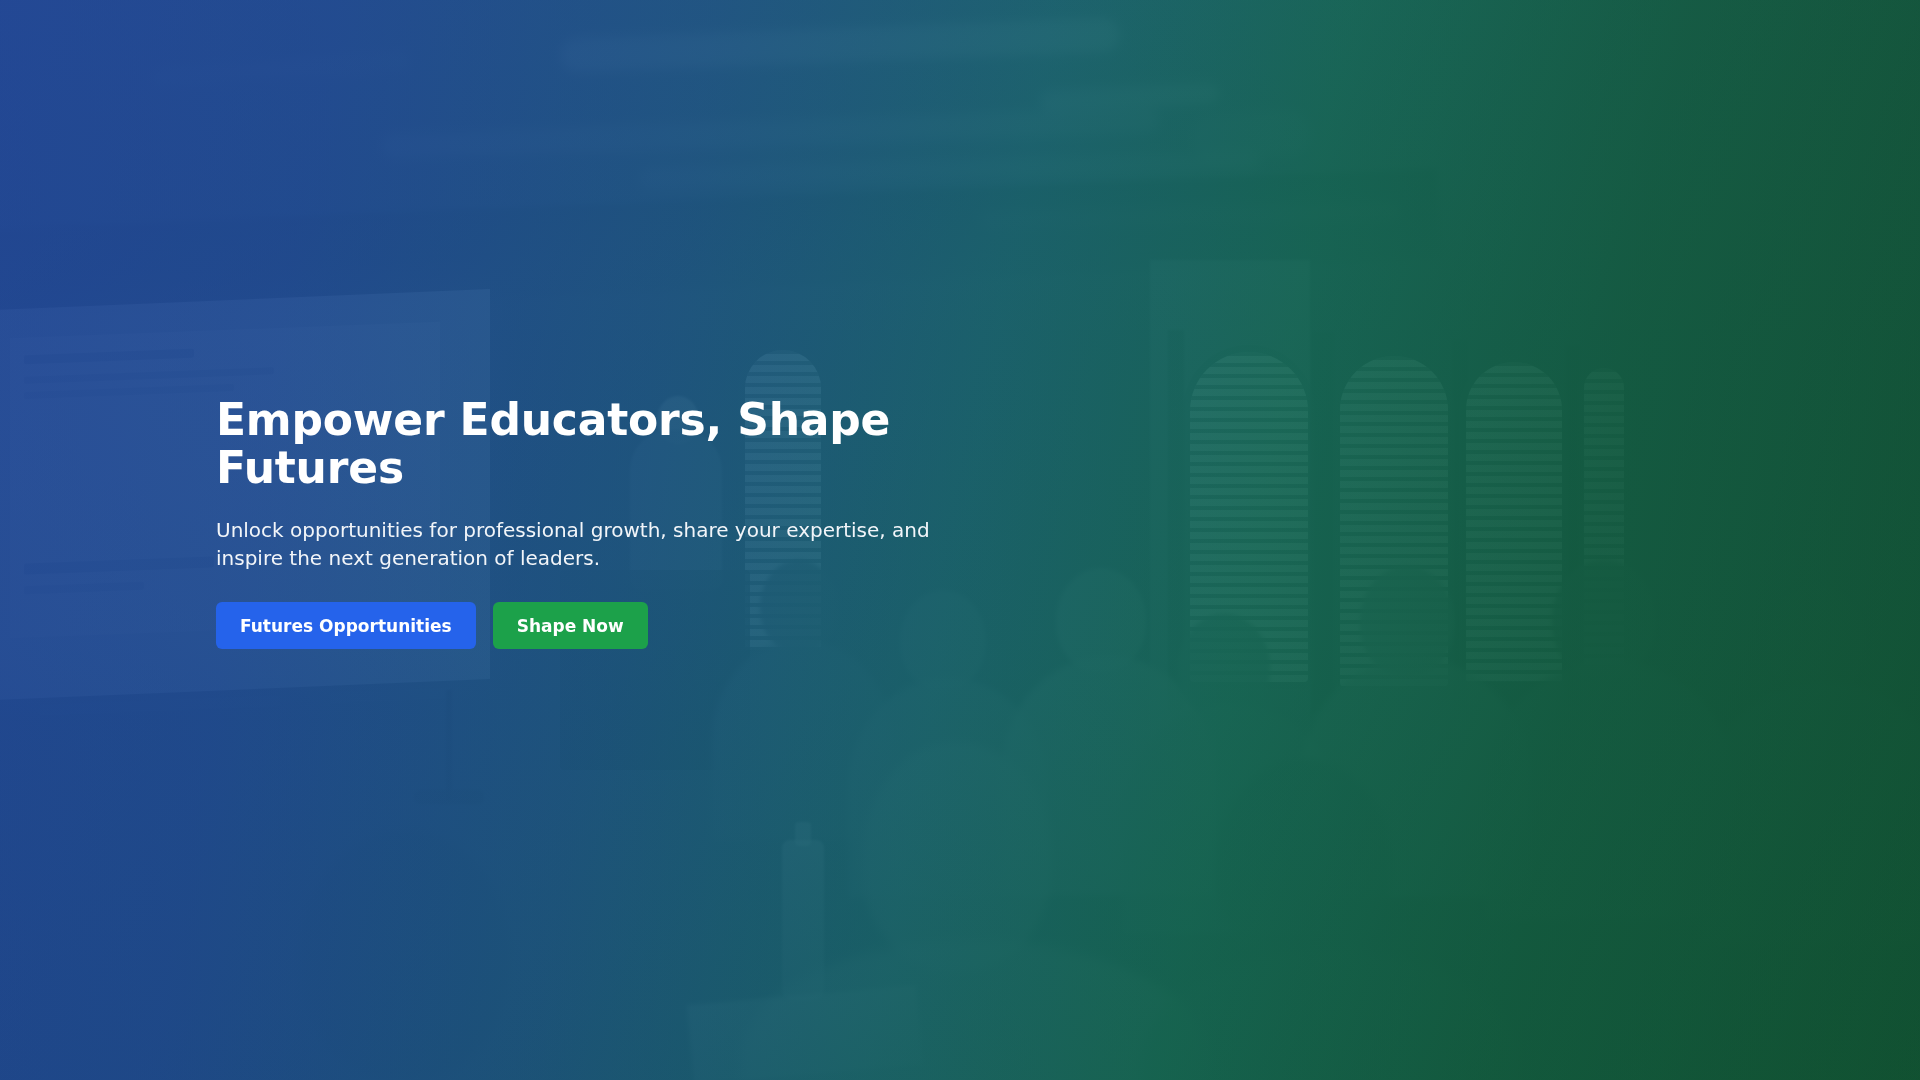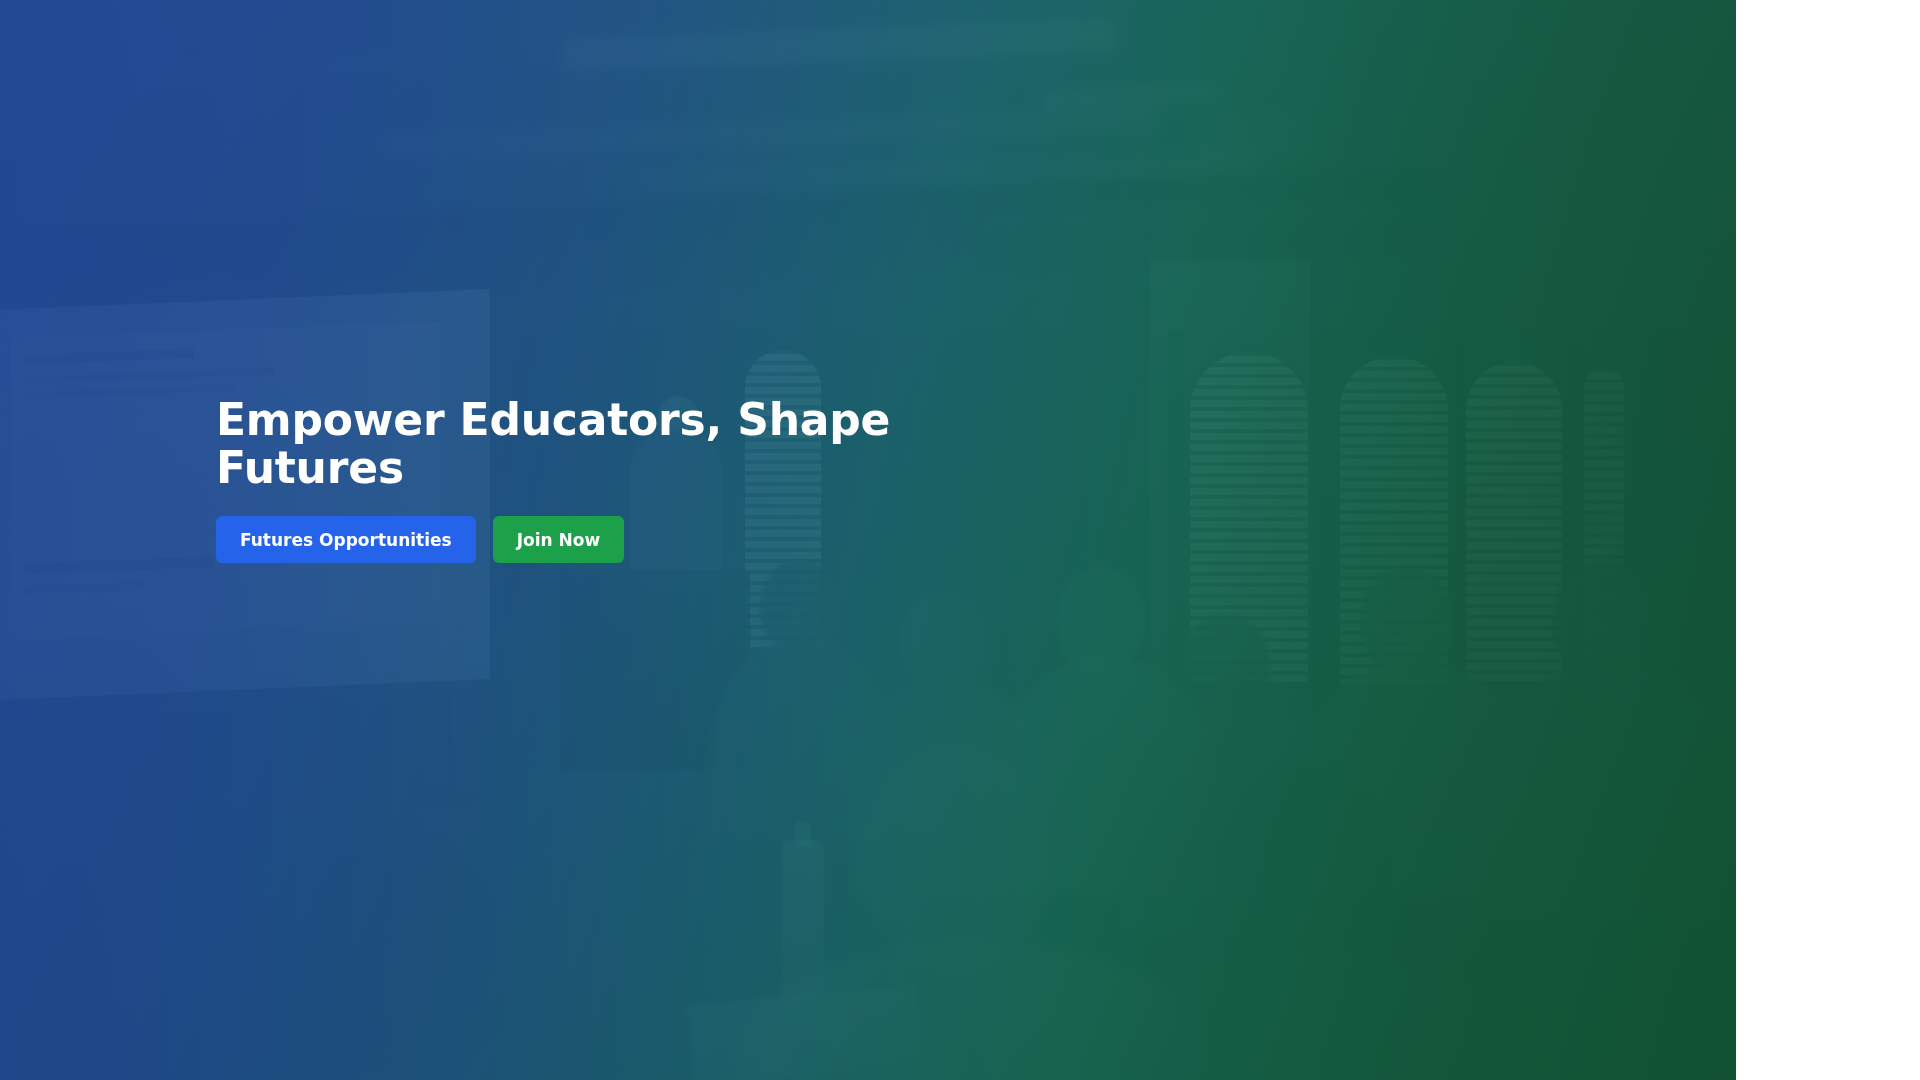--- a/index.html
+++ b/index.html
@@ -6,21 +6,21 @@
 
   html, body {
     width: 1920px;
     height: 1080px;
     overflow: hidden;
     font-family: "DejaVu Sans", "Liberation Sans", sans-serif;
   }
 
   .hero {
     position: relative;
-    width: 1736px;
+    width: 1920px;
     height: 1080px;
     overflow: hidden;
     background: #1d3f7a;
   }
 
   
   .photo-layer {
     position: absolute;
     inset: 0;
     overflow: hidden;
@@ -368,20 +368,21 @@
 
     <div class="crowd-shade"></div>
   </div>
 
   <div class="grad-overlay"></div>
   <div class="grad-overlay2"></div>
 
   <div class="content">
     <h1 class="hero-title">Empower Educators, Shape Futures</h1>
 
+    <p class="hero-subtitle">Unlock opportunities for professional growth, share your expertise, and inspire the next generation of leaders.</p>
 
     <div class="cta-row">
       <button class="btn btn-primary">Futures Opportunities</button>
-      <button class="btn btn-success">Join Now</button>
+      <button class="btn btn-success">Shape Now</button>
     </div>
   </div>
 
 </div>
 
 </body></html>

